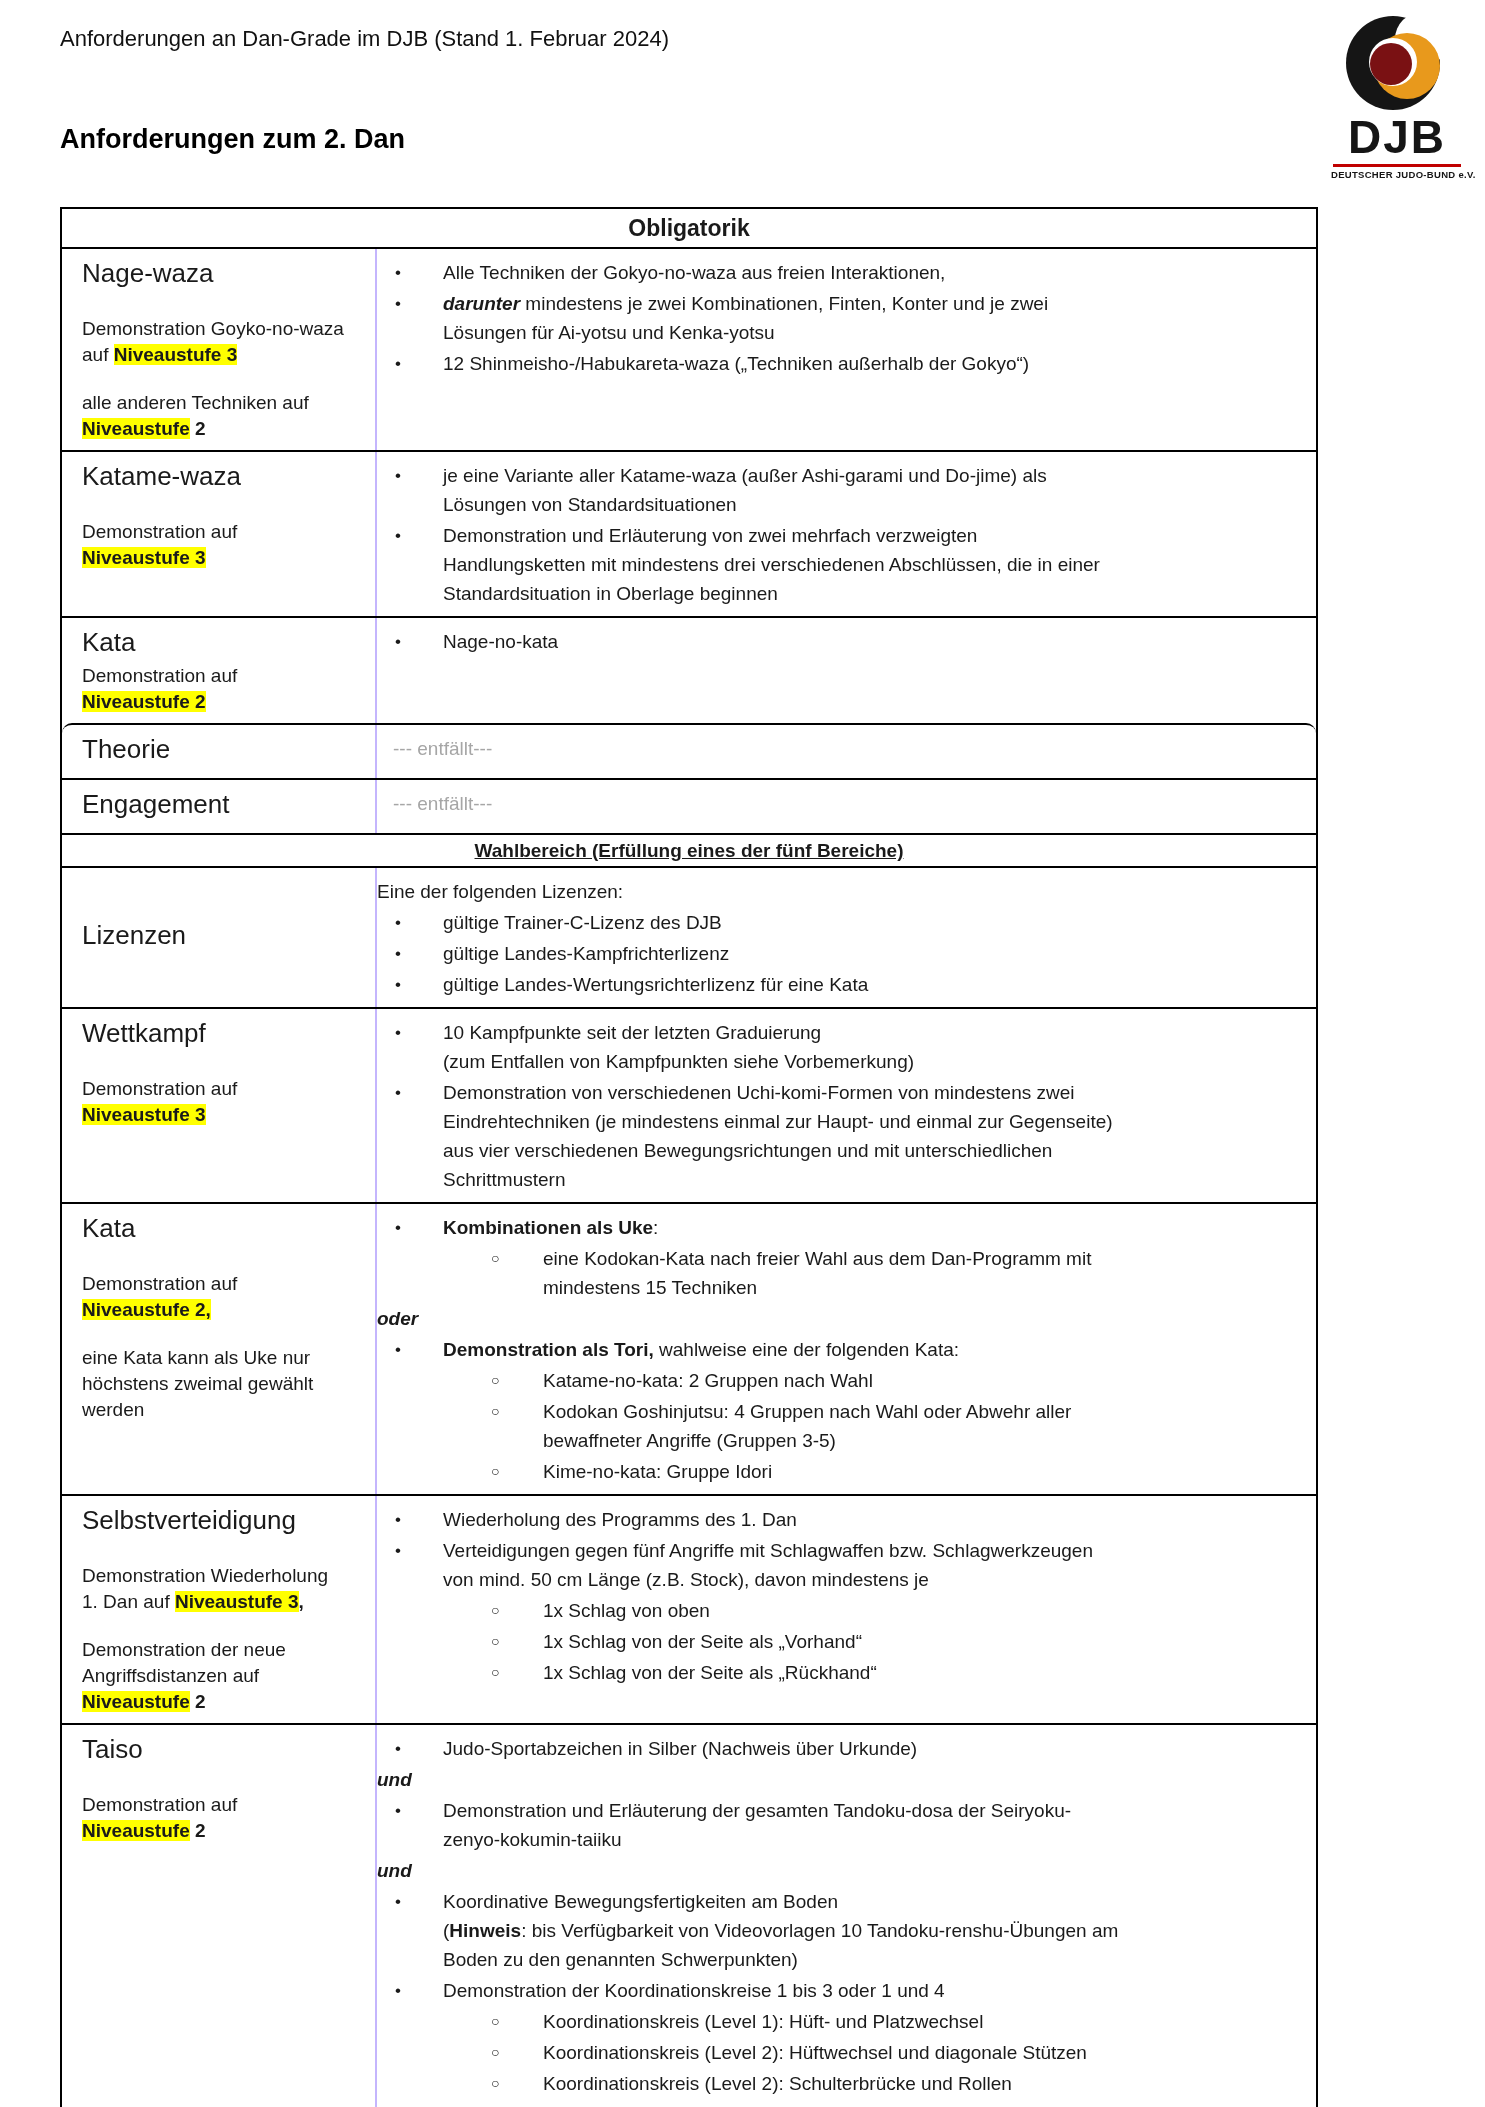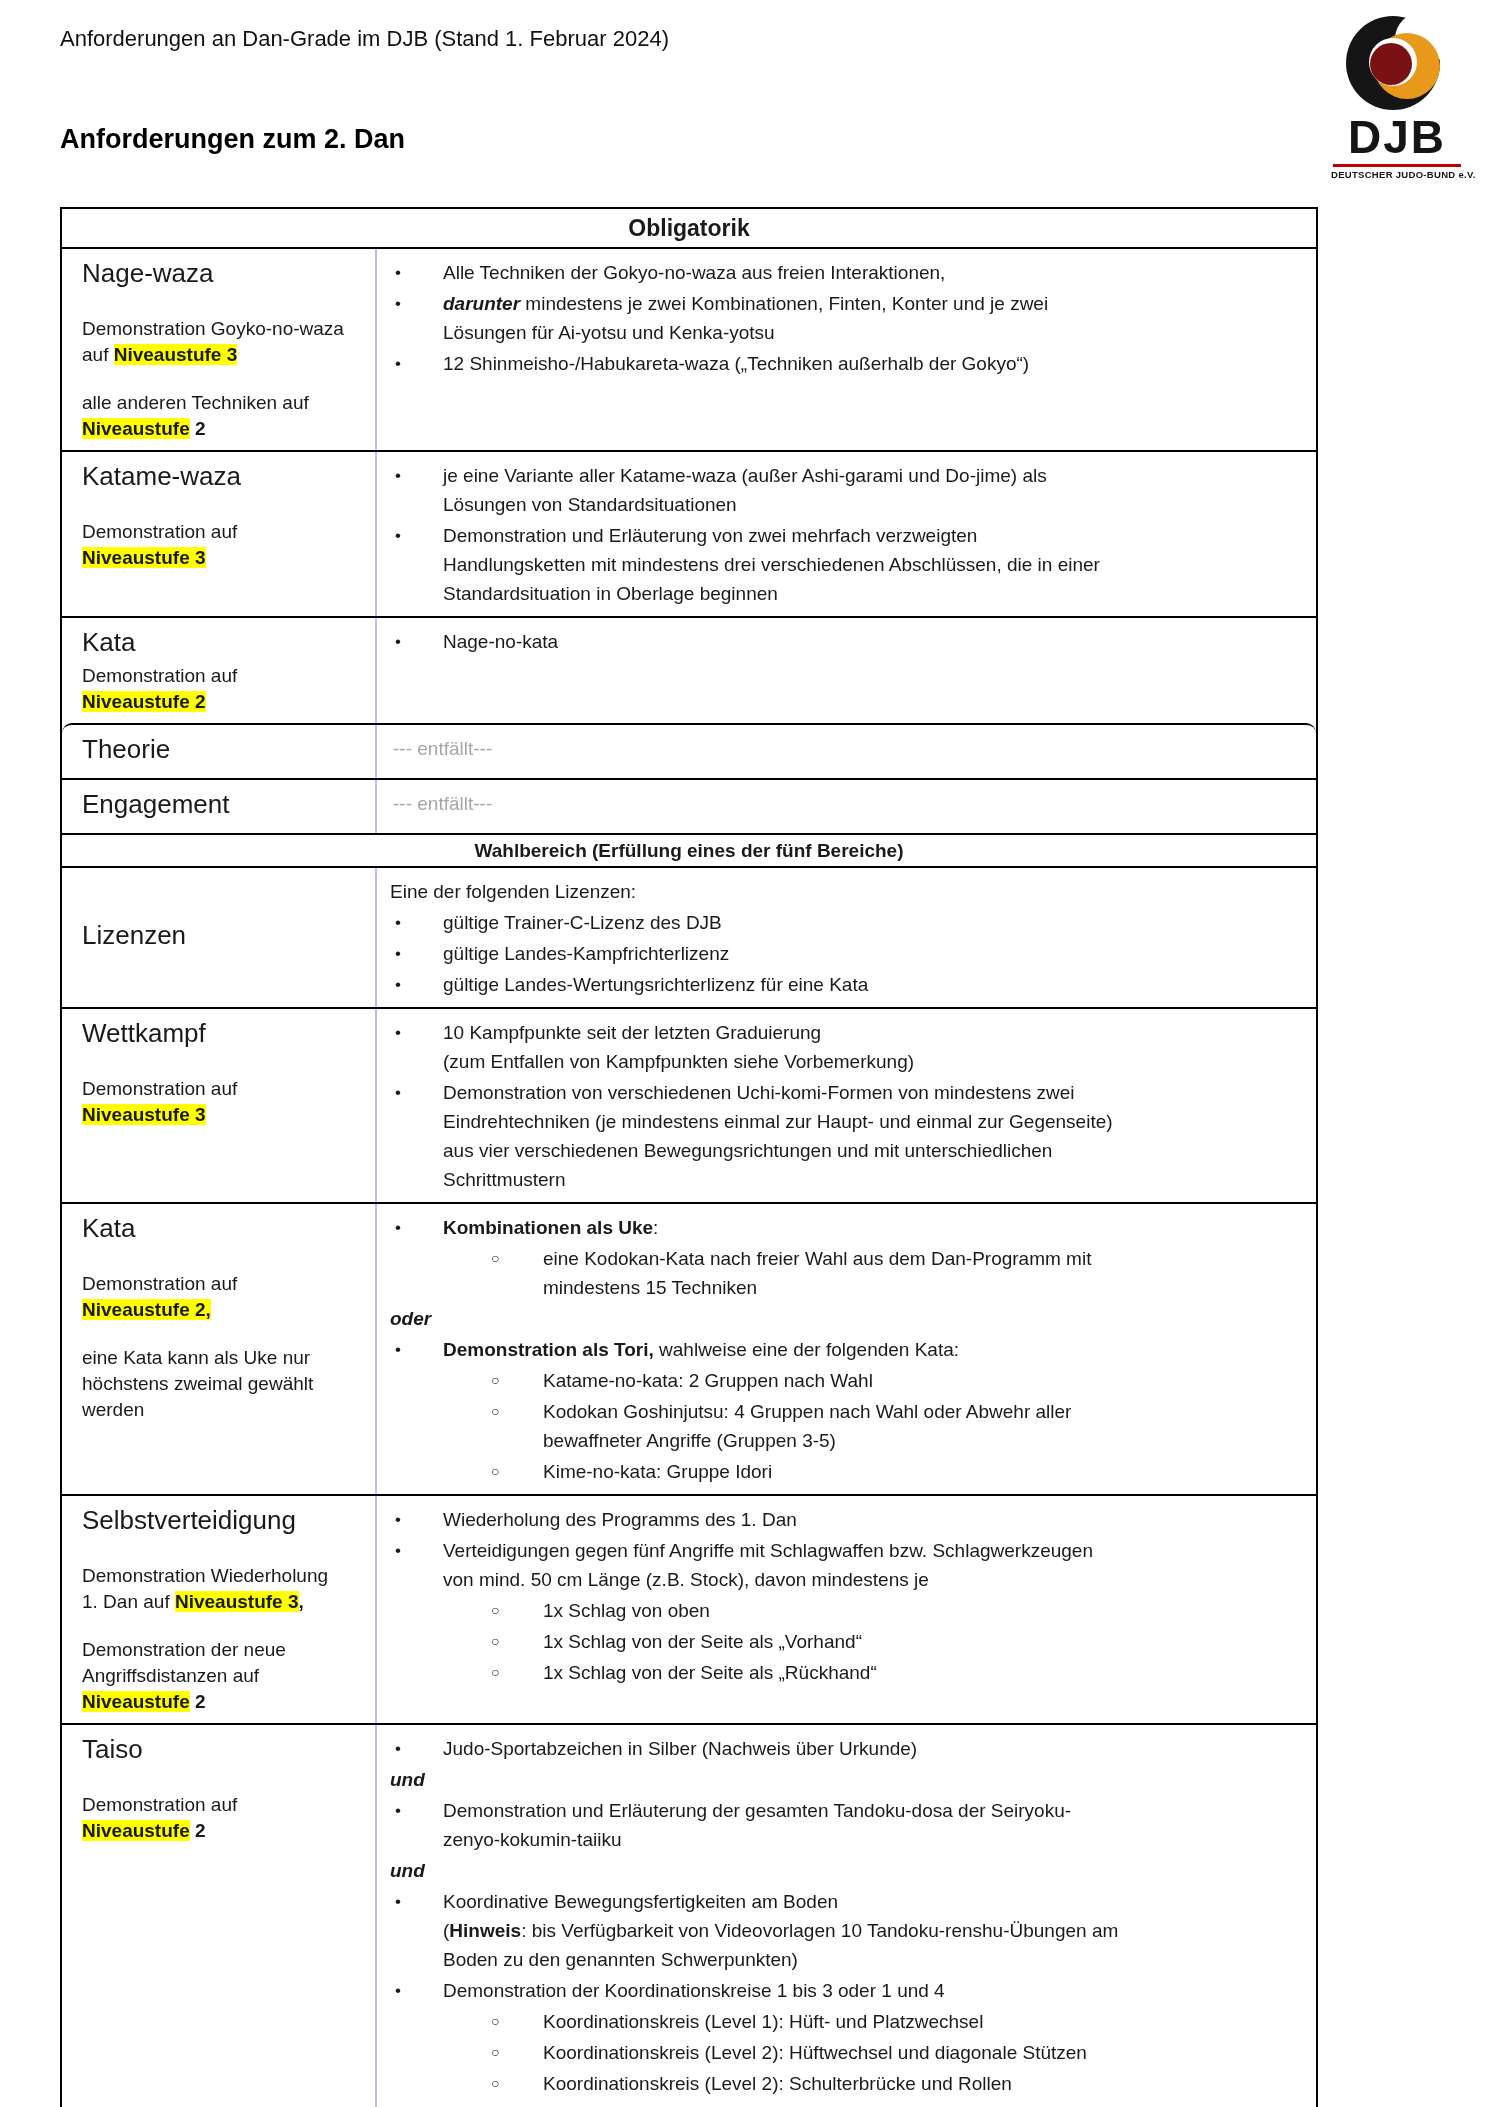--- a/index.html
+++ b/index.html
@@ -70,21 +70,21 @@
   .p-body{font-size:19px;line-height:26px;margin:0;white-space:pre-wrap;}
   .p-gap{height:22px;}
   
   .li{display:flex;margin:2px 0;font-size:19px;line-height:29px;}
   .li .marker{flex:none;text-align:left;}
   .li.l1{padding-left:18px;}
   .li.l1 .marker{width:48px;font-size:17px;}
   .li.l2{padding-left:114px;}
   .li.l2 .marker{width:52px;font-size:14px;}
   .li .txt{white-space:pre-wrap;}
-  .plain{padding-left:13px;margin:2px 0;font-size:19px;line-height:29px;white-space:pre-wrap;}
+  .plain{margin:2px 0;font-size:19px;line-height:29px;white-space:pre-wrap;}
   .muted{padding-left:16px;margin:2px 0;font-size:19px;line-height:29px;color:#a6a6a6;}
   
   .b{font-weight:bold;}
   .i{font-style:italic;}
   .hl{background:#ffff00;font-weight:bold;}
 </style>
 </head>
 <body>
 
 <div class="page">
@@ -177,21 +177,21 @@
         </div>
       </div>
       <div class="trow" style="min-height: 38px;">
         <div class="cell left">
           <div class="p-title"><span>Engagement</span></div>
         </div>
         <div class="cell right">
           <div class="muted"><span>--- entfällt---</span></div>
         </div>
       </div>
-      <div class="trow thead small" style="min-height: 33px;">Wahlbereich (Erfüllung eines der fünf Bereiche)</div>
+      <div class="trow thead small" style="min-height: 33px; text-decoration: underline;">Wahlbereich (Erfüllung eines der fünf Bereiche)</div>
       <div class="trow" style="min-height: 130px;">
         <div class="cell left vcenter">
           <div class="p-title"><span>Lizenzen</span></div>
         </div>
         <div class="cell right">
           <div class="plain"><span>Eine der folgenden Lizenzen:</span></div>
           <div class="li l1">
             <span class="marker">•</span>
             <span class="txt"><span>gültige Trainer-C-Lizenz des DJB</span></span>
           </div>

